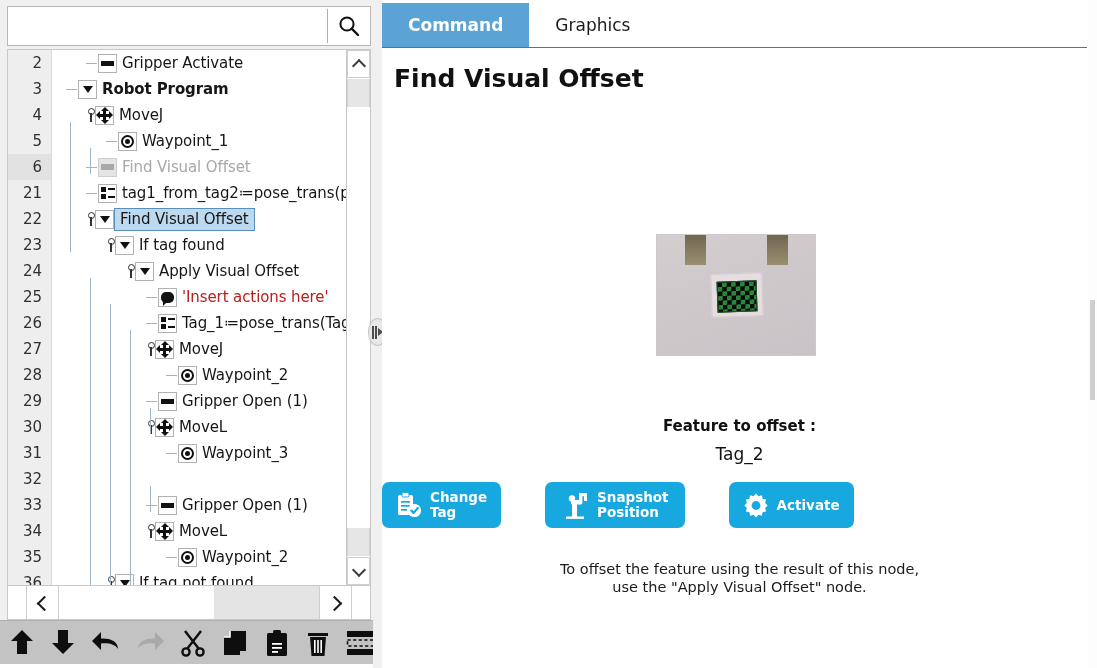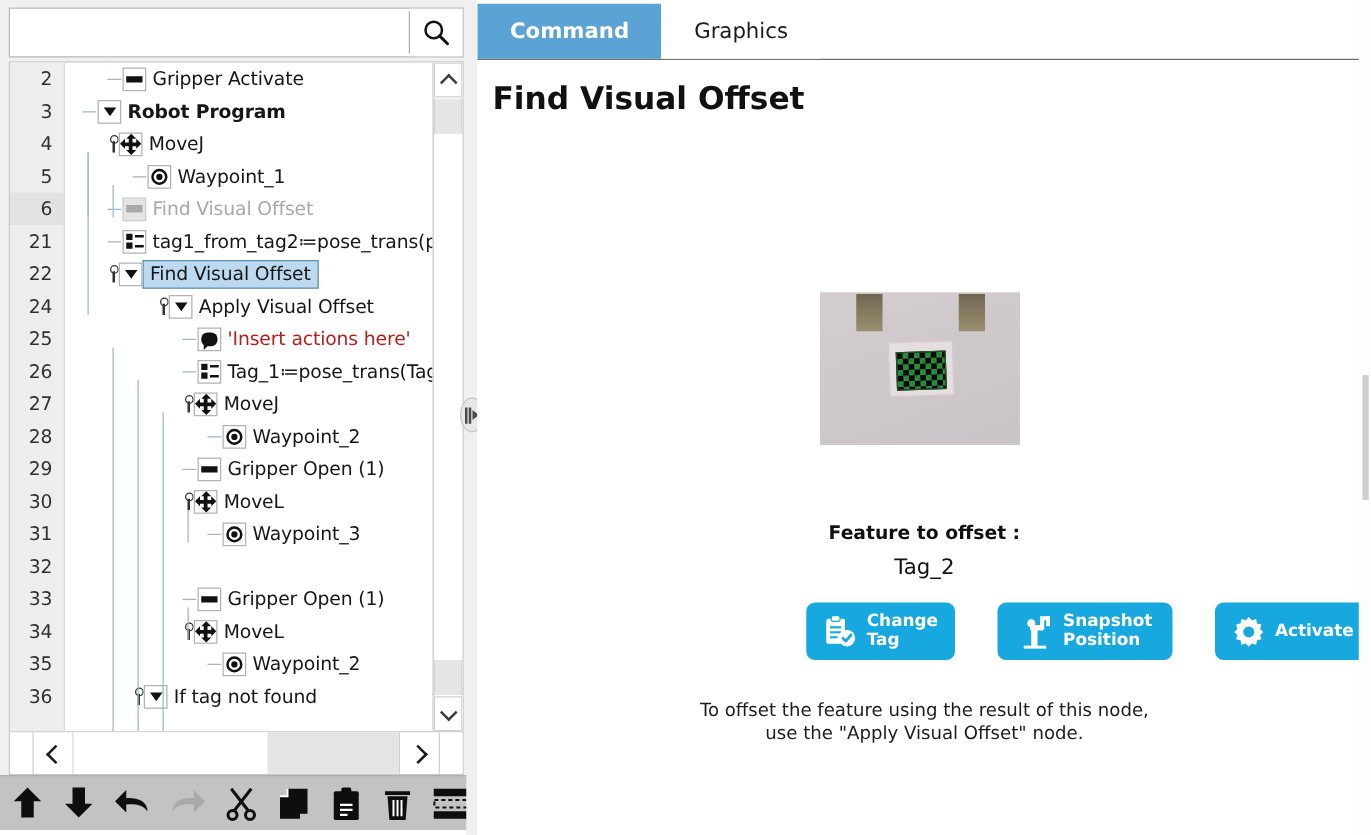--- a/index.html
+++ b/index.html
@@ -377,21 +377,21 @@
     text-align: center;
     font-size: 15px; font-weight: bold; color: #111;
   }
   #feature-value {
     position: absolute; left: 0; right: 0; top: 396px;
     text-align: center;
     font-size: 17px; color: #111;
   }
   #btn-row {
     position: absolute; left: 0; right: 0; top: 434px;
-    display: flex; justify-content: flex-end; gap: 34px;
+    display: flex; justify-content: flex-start; gap: 44px;
   }
   .abtn {
     height: 46px;
     background: #17a8e0;
     border-radius: 7px;
     display: flex; align-items: center;
     padding: 0 14px;
     gap: 8px;
     color: #ffffff;
     font-weight: bold;
@@ -519,20 +519,31 @@
           </div>
           <div class="row">
             <span class="num">22</span>
             <span class="content">
               <span class="indent" style="width:34px"></span>
               <span class="pin"></span>
               <span class="nicon">
                 <span class="tri"></span>
               </span>
               <span class="label sel">Find Visual Offset</span>
+            </span>
+          </div>
+          <div class="row">
+            <span class="num">23</span>
+            <span class="content">
+              <span class="indent" style="width:54px"></span>
+              <span class="pin"></span>
+              <span class="nicon">
+                <span class="tri"></span>
+              </span>
+              <span class="label">If tag found</span>
             </span>
           </div>
           <div class="row">
             <span class="num">24</span>
             <span class="content">
               <span class="indent" style="width:74px"></span>
               <span class="pin"></span>
               <span class="nicon">
                 <span class="tri"></span>
               </span>

